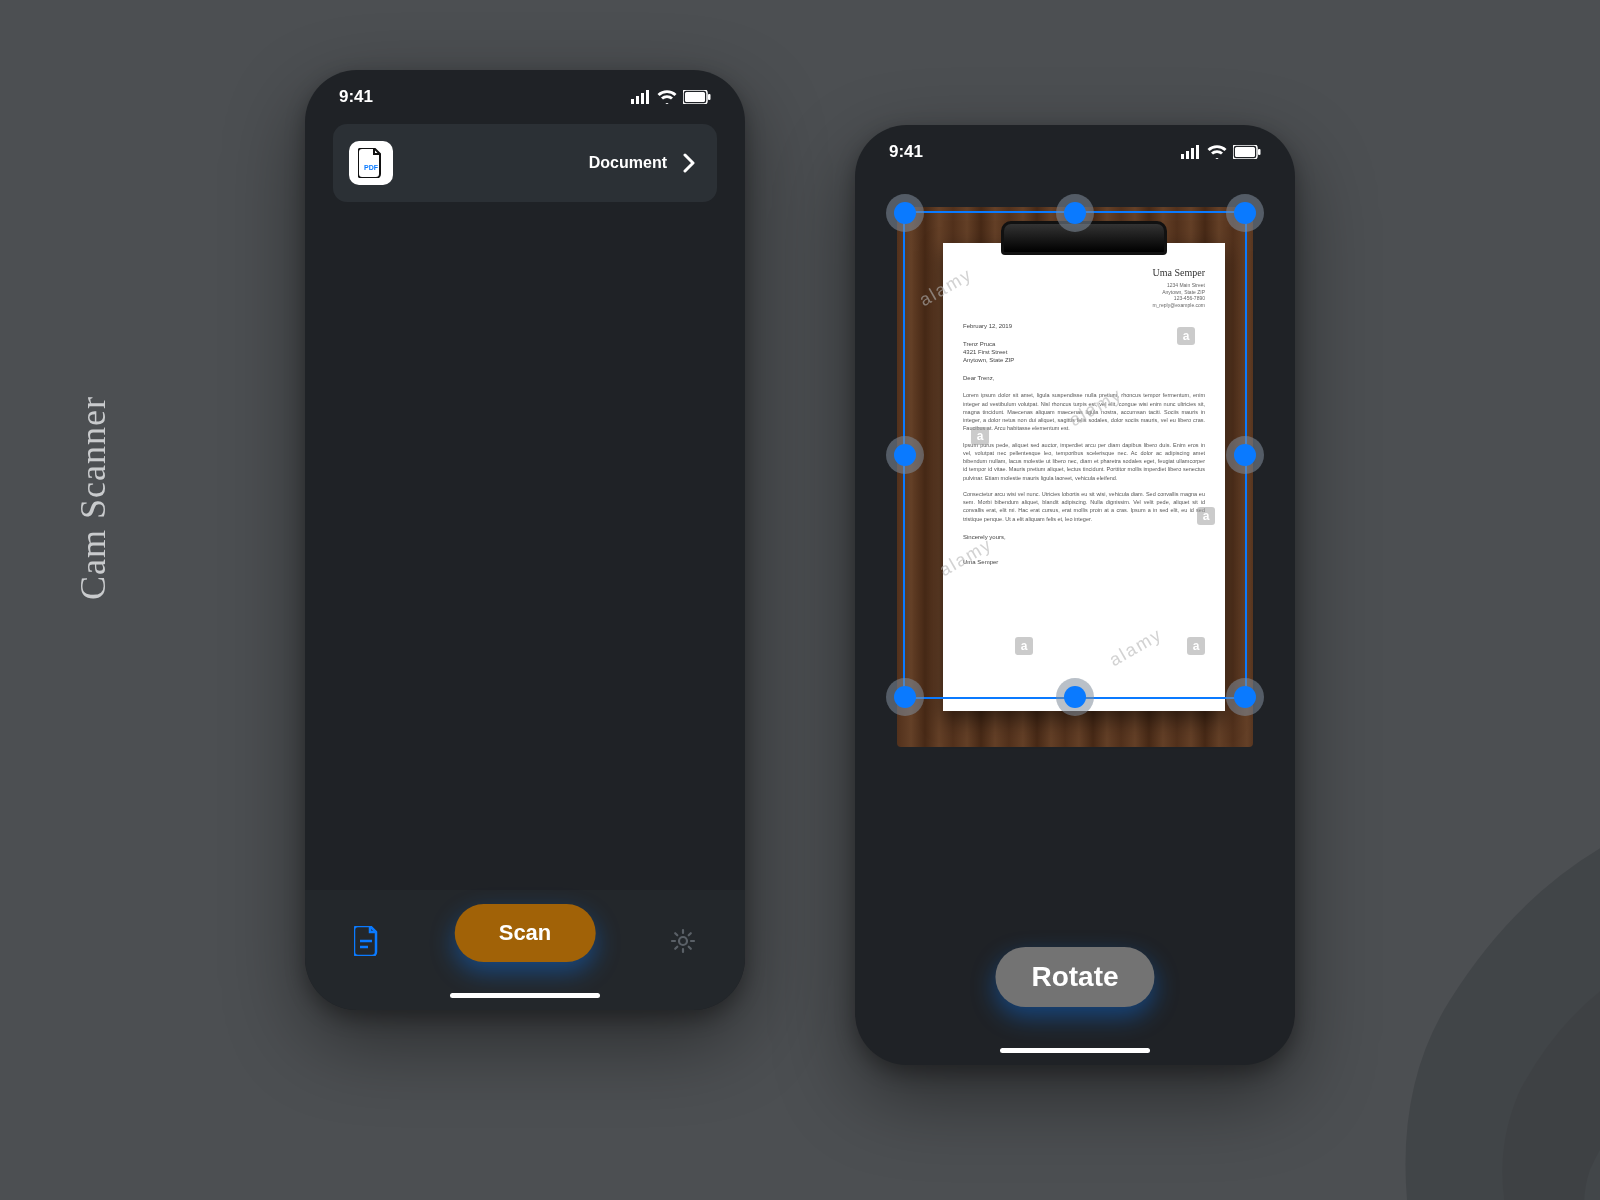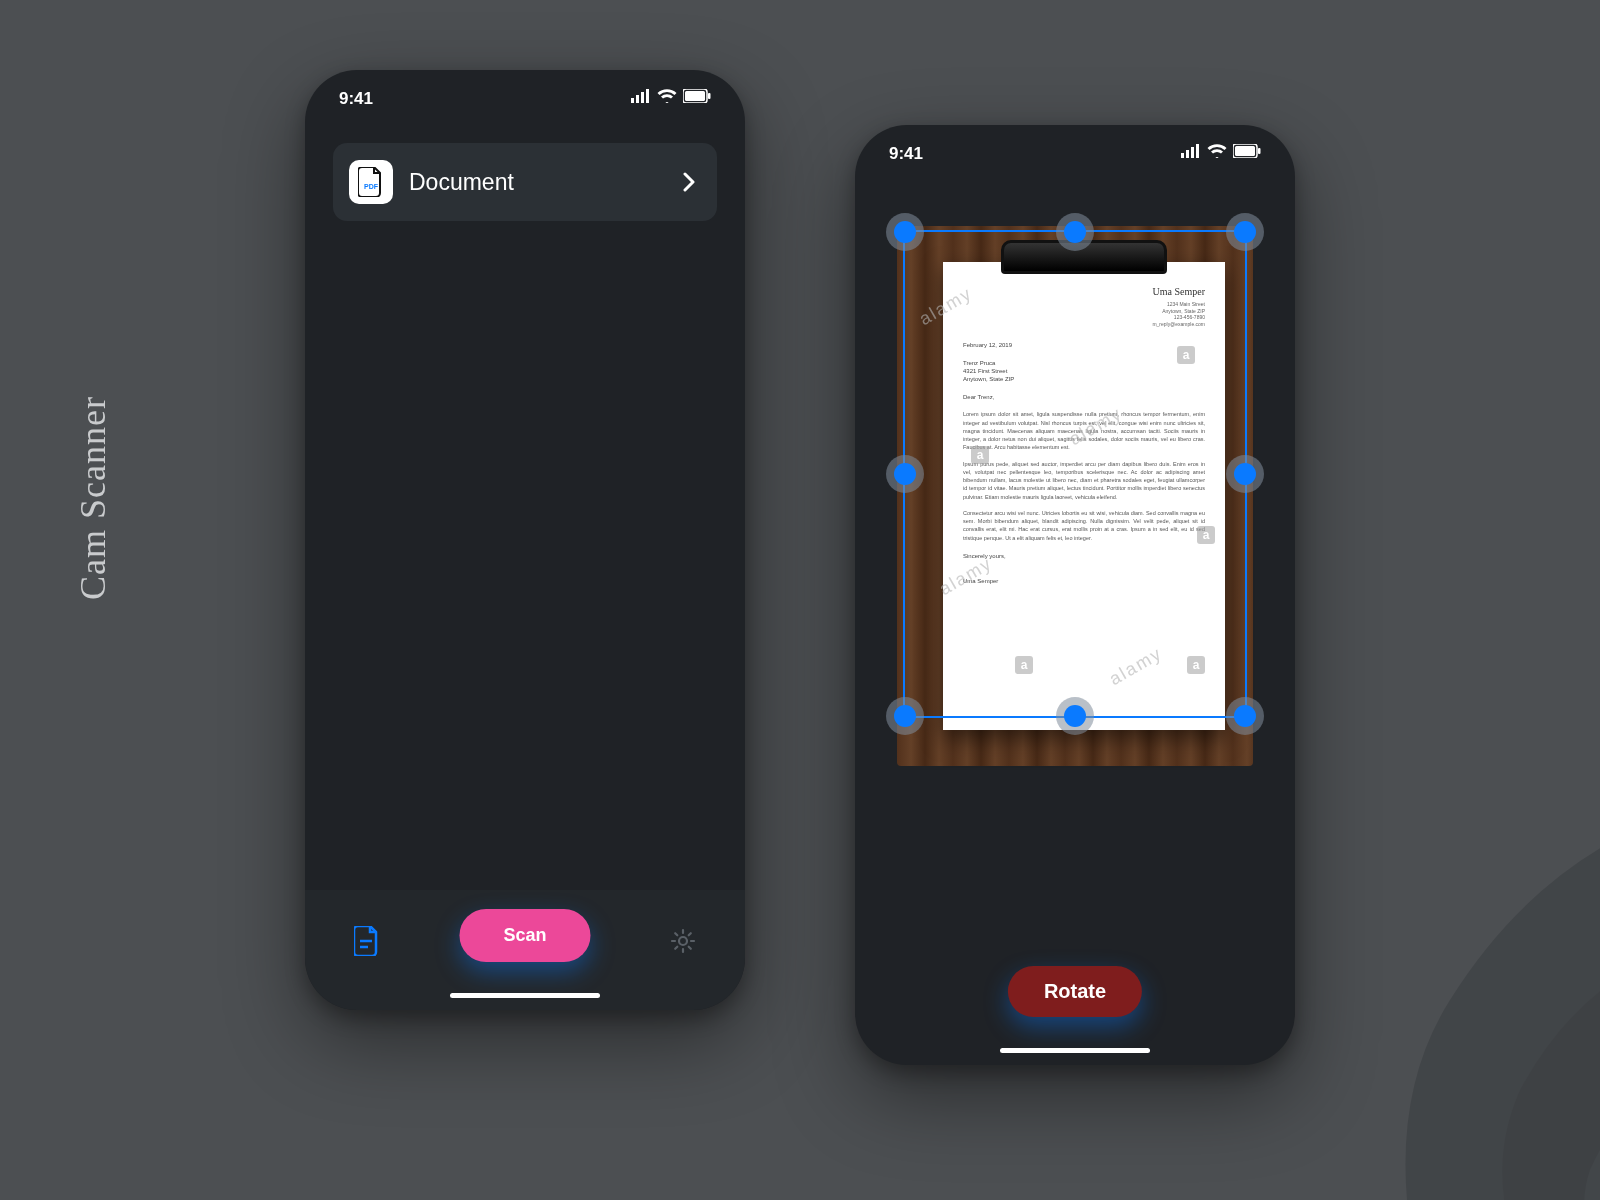--- a/index.html
+++ b/index.html
@@ -57,25 +57,24 @@
     display: flex;
     flex-direction: column;
     color: #fff;
   }
   .phone.second { margin-top: 55px; }
 
   .status-bar {
     height: 54px;
     display: flex;
     justify-content: space-between;
-    align-items: flex-start;
+    align-items: center;
     padding: 0 34px;
     font-size: 17px;
     font-weight: 600;
-    margin-top: 19px;
   }
   .status-right { display: flex; align-items: center; gap: 6px; }
   .status-right svg { display: block; }
 
   
   .title-area { padding: 28px 34px 22px; }
   .title-area h1 { font-size: 44px; font-weight: 800; letter-spacing: -0.5px; }
 
   .file-list { padding: 0 28px; display: flex; flex-direction: column; gap: 16px; }
   .file-item {
@@ -85,37 +84,37 @@
     display: flex;
     align-items: center;
     padding: 0 22px 0 16px;
     gap: 16px;
   }
   .file-icon {
     width: 44px; height: 44px; border-radius: 10px; background: #fff;
     display: flex; align-items: center; justify-content: center;
     flex-shrink: 0;
   }
-  .file-label { flex: 1; font-size: 23px; font-weight: 400; }
+  .file-label { flex: 1; font-size: 16px; font-weight: 700; text-align: right; }
   .file-chevron { color: #fff; }
 
   .bottom-bar {
     position: absolute; bottom: 0; left: 0; right: 0; height: 120px;
     background: #23272b;
     display: flex; align-items: center; justify-content: space-between;
     padding: 0 48px 18px;
   }
   .bottom-bar .nav-icon { width: 28px; height: 28px; display:flex; align-items:center; justify-content:center; }
   .scan-btn {
     position: absolute;
     left: 50%; transform: translateX(-50%);
     bottom: 48px;
-    background: #ec4899;
+    background: #a16207;
     color: #fff;
-    font-size: 18px;
+    font-size: 22px;
     font-weight: 600;
     padding: 16px 44px;
     border-radius: 34px;
     border: none;
     box-shadow: 0 10px 24px rgba(10,122,255,0.4);
   }
 
   .home-indicator {
     position: absolute; bottom: 12px; left: 50%; transform: translateX(-50%);
     width: 150px; height: 5px; background: #fff; border-radius: 3px;
@@ -194,24 +193,24 @@
   .handle.bl { left: -11px; bottom: -11px; }
   .handle.bc { left: calc(50% - 11px); bottom: -11px; }
   .handle.br { right: -11px; bottom: -11px; }
 
   .watermark { position:absolute; font-family: Arial; font-size:18px; color:rgba(180,180,180,0.6); letter-spacing:2px; pointer-events:none; }
   .wm-a { position:absolute; width:18px;height:18px;background:rgba(160,160,160,0.55); color:#fff; font-size:12px; font-weight:700; display:flex;align-items:center;justify-content:center;border-radius:3px; pointer-events:none;}
 
   .rotate-btn {
     position: absolute;
     left: 50%; transform: translateX(-50%);
-    bottom: 48px;
-    background: #7f1d1d;
+    bottom: 58px;
+    background: #737373;
     color: #fff;
-    font-size: 20px;
+    font-size: 28px;
     font-weight: 600;
     padding: 14px 36px;
     border-radius: 30px;
     border: none;
     box-shadow: 0 10px 24px rgba(10,122,255,0.4);
   }
 </style>
 </head>
 <body>
 

